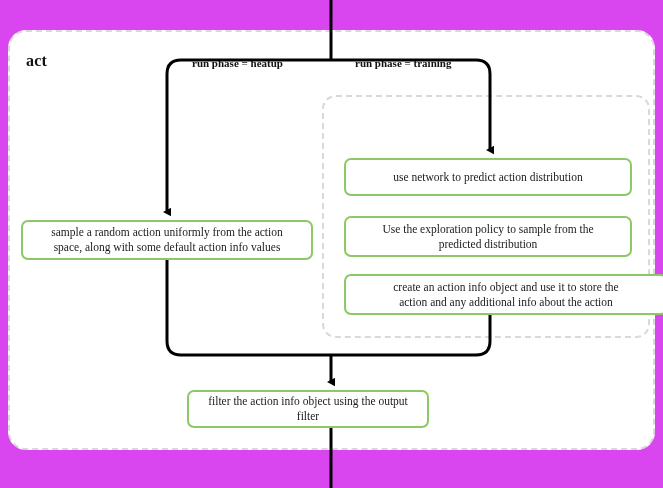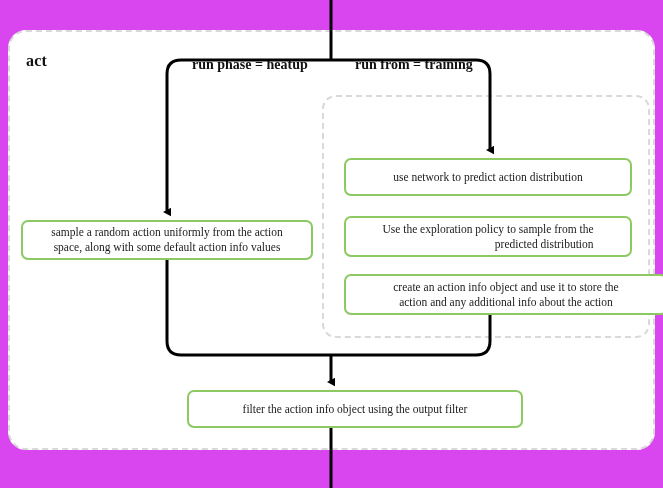--- a/index.html
+++ b/index.html
@@ -71,28 +71,28 @@
     text-align: center;
     color: #1b1b1b;
     font-size: 11.5px;
     line-height: 15px;
     padding: 2px 10px;
   }
   .gbox span { display: block; }
 
   #box-sample  { left: 21px;  top: 220px; width: 292px; height: 40px; }
   #box-network { left: 344px; top: 158px; width: 288px; height: 38px; text-align: center; }
-  #box-explore { left: 344px; top: 216px; width: 288px; height: 41px; text-align: right; }
+  #box-explore { left: 344px; top: 216px; width: 288px; height: 41px; }
   #box-create  { left: 344px; top: 274px; width: 324px; height: 41px; }
-  #box-filter  { left: 187px; top: 390px; width: 336px; height: 38px; }
+  #box-filter  { left: 187px; top: 390px; width: 242px; height: 38px; }
 
   
   .edge-label {
     position: absolute;
-    font-size: 14px;
+    font-size: 11px;
     font-weight: bold;
     color: #111111;
     white-space: nowrap;
   }
   #label-heatup   { left: 192px; top: 57px; }
   #label-training { left: 355px; top: 57px; }
 
   
   .connectors {
     position: absolute;
@@ -109,21 +109,21 @@
 <div id="root">
 
   <div class="outer-panel"></div>
 
   <div class="act-title">act</div>
 
   <div class="inner-panel"></div>
 
 
   <div class="edge-label" id="label-heatup">run phase = heatup</div>
-  <div class="edge-label" id="label-training">run from = training</div>
+  <div class="edge-label" id="label-training">run phase = training</div>
 
   <svg class="connectors" viewBox="0 0 663 488">
     <defs>
       <marker id="arrowhead" markerWidth="10" markerHeight="8" refX="4.2" refY="4" orient="auto" markerUnits="userSpaceOnUse">
         <path d="M 0 0 L 8.4 0 L 4.2 8 Z" fill="#000000"></path>
       </marker>
     </defs>
 
     <path d="M 331 0 L 331 60" fill="none" stroke="#000000" stroke-width="3"></path>
 

